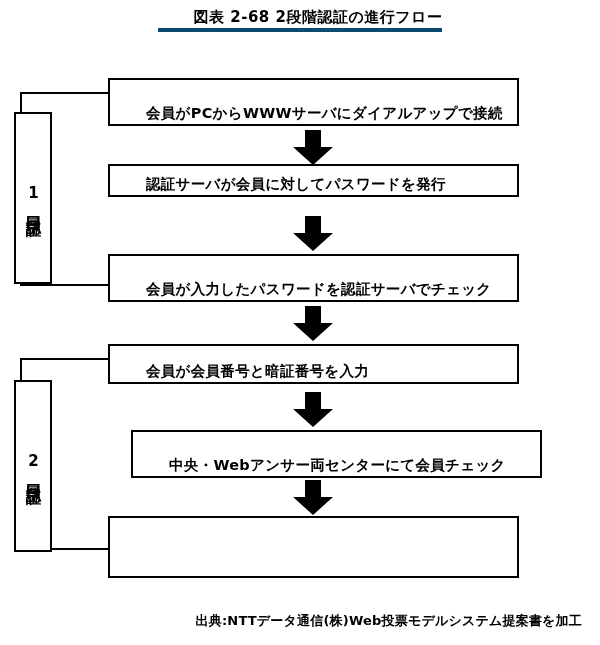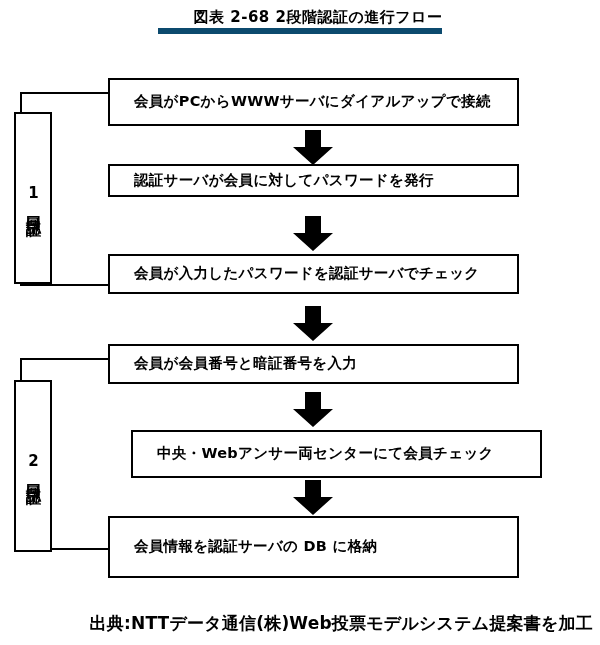--- a/index.html
+++ b/index.html
@@ -21,50 +21,50 @@
     position: absolute;
     left: 0;
     top: 8px;
     width: 600px;
     text-align: center;
     font-size: 15px;
     font-weight: bold;
     letter-spacing: 0.5px;
   }
   #title span.ul {
-    border-bottom: 6px solid #0c4a6e;
+    border-bottom: 4px solid #0c4a6e;
     padding-bottom: 2px;
     padding-left: 36px;
   }
 
   
   .flow-box {
     position: absolute;
     left: 108px;
     width: 411px;
     box-sizing: border-box;
     border: 2px solid #000000;
     background: #ffffff;
     display: flex;
-    align-items: center;
-    padding-left: 24px;
+    align-items: flex-end;
+    padding-left: 36px;
     font-size: 14.5px;
     font-weight: bold;
     letter-spacing: 0.3px;
   }
   .flow-box .line2 {
     display: block;
   }
   .flow-box .txtwrap {
     line-height: 1.45;
   }
 
   #box1 { top: 78px;  height: 48px; }
   #box2 { top: 164px; height: 33px; }
-  #box3 { top: 254px; height: 40px; }
+  #box3 { top: 254px; height: 48px; }
   #box4 { top: 344px; height: 40px; }
   #box5 { top: 430px; height: 48px; margin-left: 23px; }
   #box6 { top: 516px; height: 62px; }
 
   
   .arrow {
     position: absolute;
     left: 291px;
     width: 44px;
     height: 36px;
@@ -128,24 +128,23 @@
   #stage1 { top: 112px; height: 172px; }
   #stage2 { top: 380px; height: 172px; }
 
   
   #source {
     position: absolute;
     left: 0;
     top: 612px;
     width: 582px;
     text-align: right;
-    font-size: 17px;
+    font-size: 13px;
     font-weight: bold;
     letter-spacing: 0.2px;
-    margin-left: 11px;
   }
 </style>
 </head>
 <body>
 
 <div id="title">
   <span class="ul">図表 2-68  2段階認証の進行フロー</span>
 </div>
 
 <div class="bracket" id="bracket1">
@@ -211,17 +210,16 @@
 </div>
 
 <div class="arrow" id="arrow5">
   <svg width="44" height="36" viewBox="0 0 44 36" xmlns="http://www.w3.org/2000/svg">
     <polygon points="14,0 30,0 30,17 42,17 22,35 2,17 14,17" fill="#000000"></polygon>
   </svg>
 </div>
 
 <div class="flow-box" id="box6">
   <span class="txtwrap">
-    <span class="line2">会員情報を認証サーバの DB に格納</span>
   </span>
 </div>
 
 <div id="source">出典:NTTデータ通信(株)Web投票モデルシステム提案書を加工</div>
 
 </body></html>

